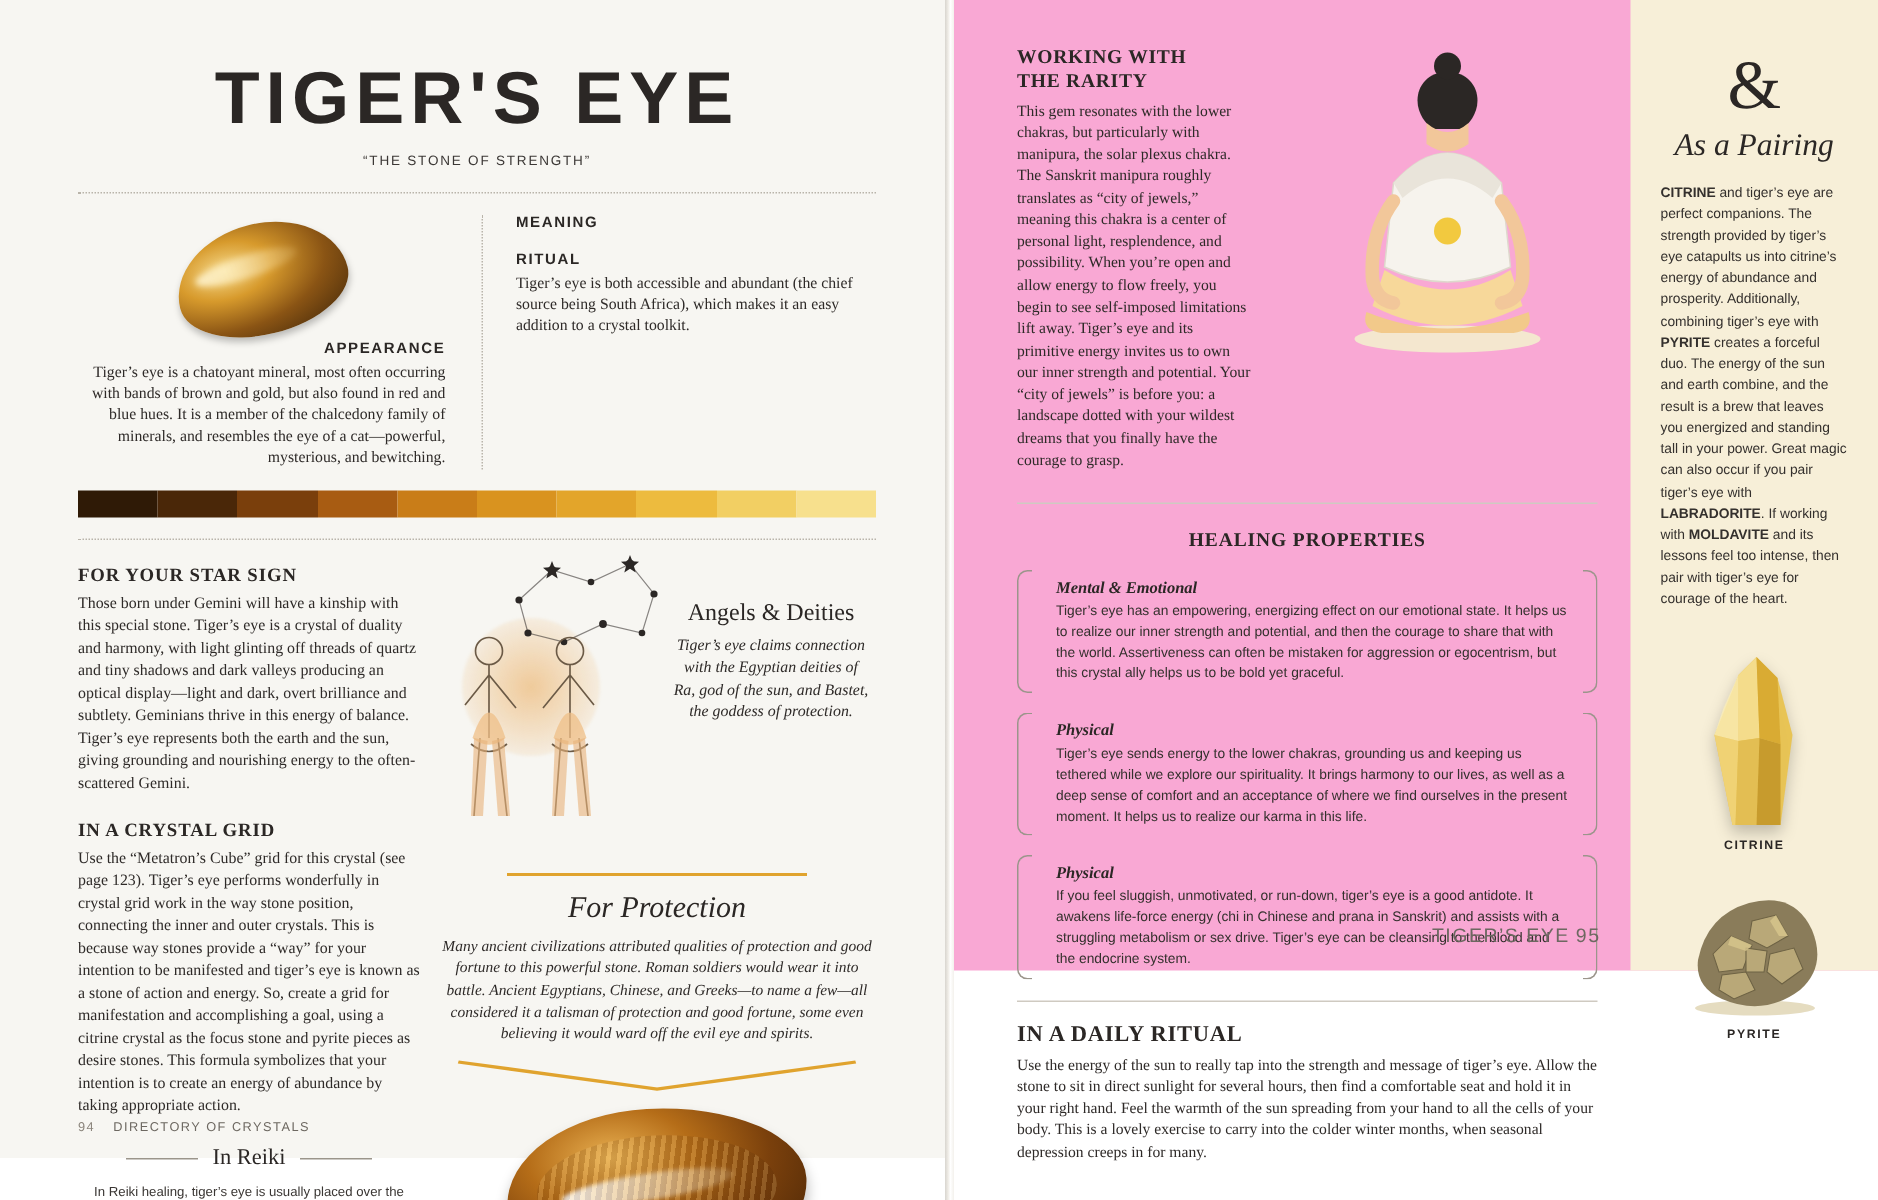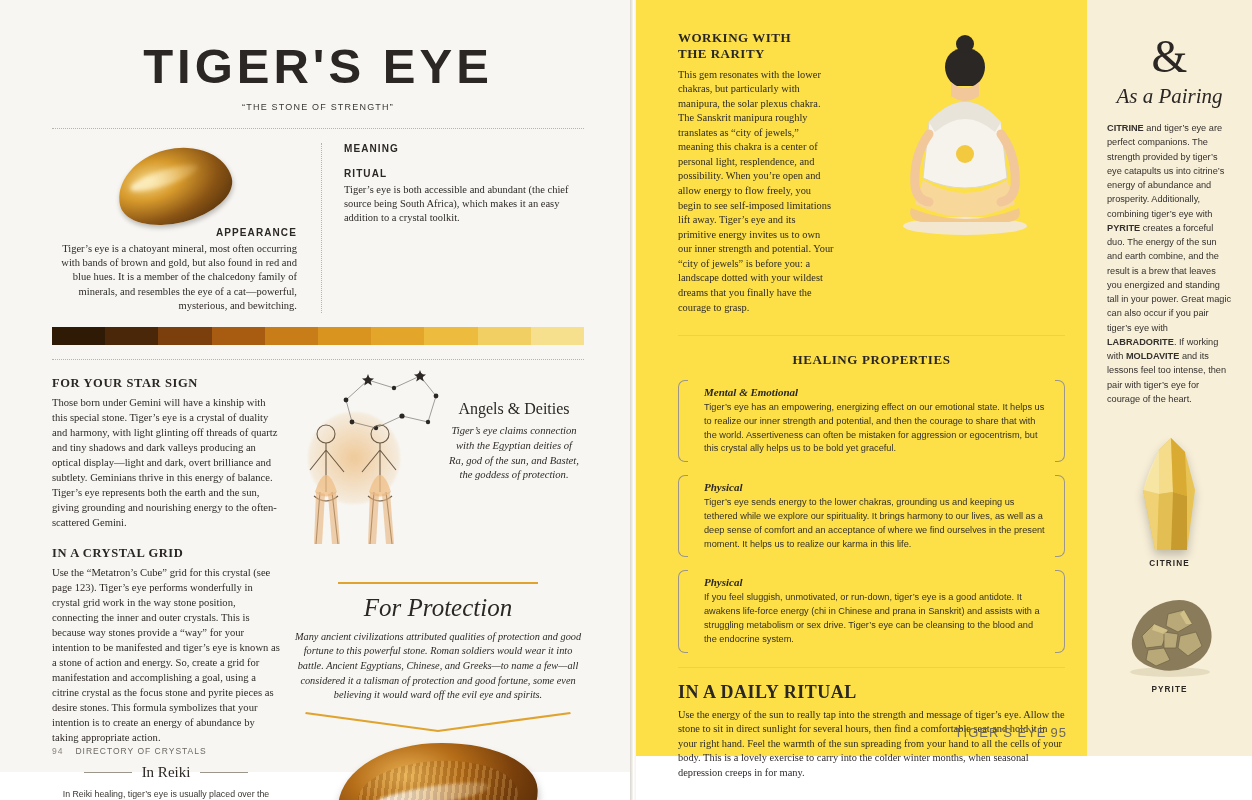--- a/index.html
+++ b/index.html
@@ -14,21 +14,21 @@
   .left-page{
     width:630px;height:772px;background:#f7f6f2;
     position:relative;box-sizing:border-box;
     padding:26px 46px 0 52px;
   }
   .gutter{
     width:6px;height:800px;
     background:linear-gradient(90deg,#d8d5cf 0%,#efece6 35%,#ffffff 60%,#f3f1ec 100%);
   }
   .right-page{
-    width:616px;height:756px;background:#fde047;
+    width:616px;height:647px;background:#f9a8d4;
     position:relative;box-sizing:border-box;
     display:flex;
   }
   .right-main{
     width:451px;box-sizing:border-box;padding:30px 22px 0 42px;position:relative;
   }
   .side-col{
     width:165px;background:#f7efd8;box-sizing:border-box;
     padding:34px 20px 0 20px;position:relative;
   }
@@ -106,21 +106,21 @@
 
   .ang-title{
     font-family:"Liberation Serif", serif;font-size:16px;color:#2b2725;
     text-align:center;margin:6px 0 6px 0;
   }
   .ang-body{
     font-style:italic;font-size:10.6px;line-height:1.4;text-align:center;color:#2e2a28;margin:0 auto;width:132px;
   }
   .gold-rule{height:2px;background:#e0a32e;margin:14px auto 0 auto;width:200px;}
   .prot-title{
-    font-family:"Liberation Serif", serif;font-style:italic;font-size:25px;
+    font-family:"Liberation Serif", serif;font-style:italic;font-size:20px;
     text-align:center;margin:10px 0 8px 0;color:#2b2725;
   }
   .prot-body{font-style:italic;font-size:10.3px;line-height:1.42;text-align:center;color:#2e2a28;margin:0;}
   .chev{width:100%;height:26px;margin-top:6px;}
 
   .tumbled{
     width:200px;height:118px;margin:4px auto 0 auto;position:relative;
   }
   .tumbled-shape{
     width:200px;height:112px;border-radius:48% 52% 46% 54%/54% 46% 54% 46%;
@@ -184,21 +184,21 @@
   }
   .brace-item .bl{left:0;border-right:none;border-radius:7px 0 0 7px;}
   .brace-item .br{right:0;border-left:none;border-radius:0 7px 7px 0;}
   .brace-inner{padding:6px 18px 6px 10px;}
   .bi-title{
     font-family:"Liberation Serif", serif;font-style:italic;font-weight:bold;
     font-size:11px;margin:0 0 3px 0;color:#2b2725;
   }
   .bi-body{font-family:"Liberation Sans", sans-serif;font-size:9.2px;line-height:1.5;color:#34302d;margin:0;}
   .ritual-title{
-    font-family:"Liberation Serif", serif;font-weight:bold;font-size:18px;
+    font-family:"Liberation Serif", serif;font-weight:bold;font-size:15px;
     letter-spacing:.5px;margin:0 0 5px 0;color:#2b2725;
   }
 
   
   .amp{
     font-family:"Liberation Serif", serif;font-size:46px;color:#2b2725;
     text-align:center;line-height:1;margin:0 0 4px 0;
   }
   .pair-title{
     font-family:"Liberation Serif", serif;font-style:italic;font-size:21px;

